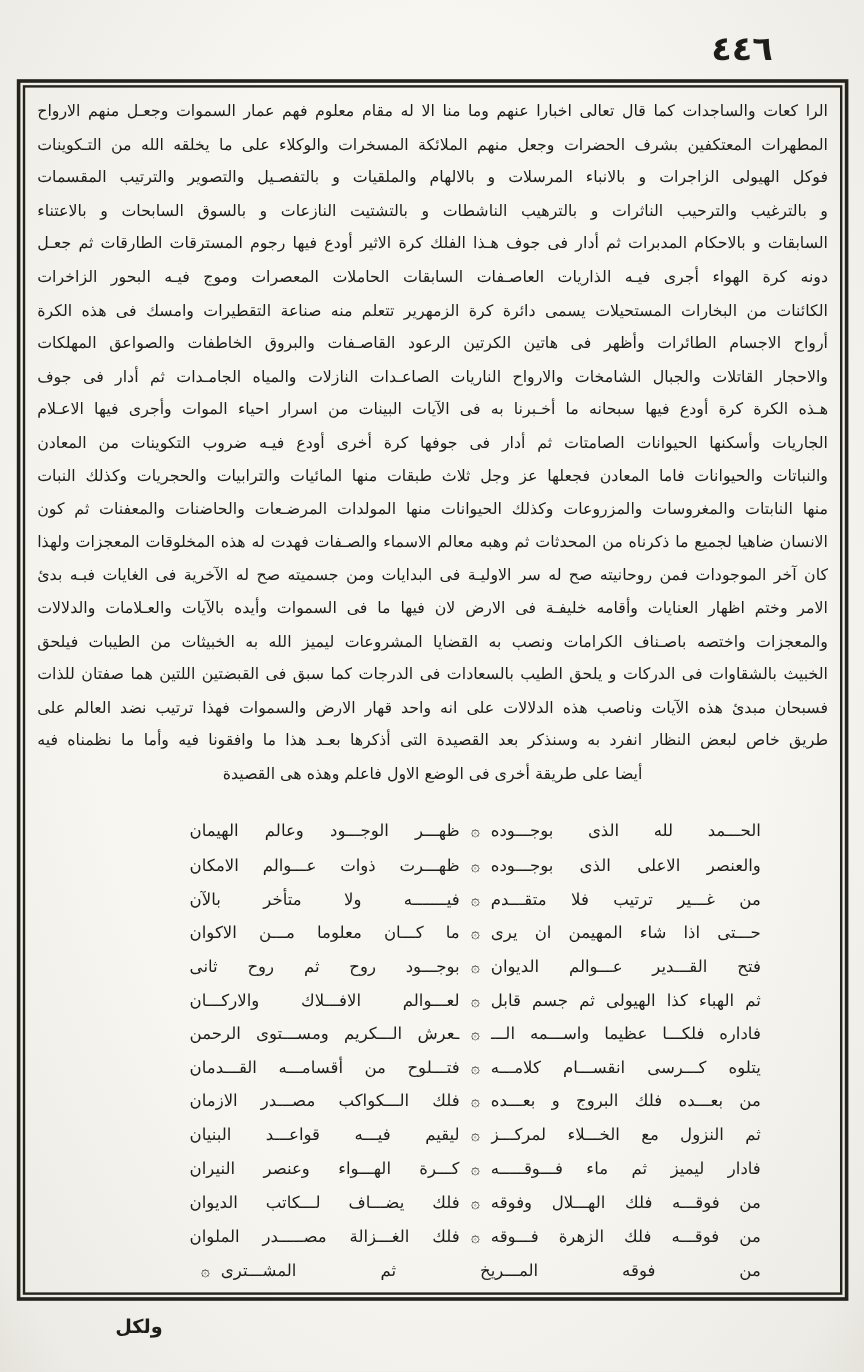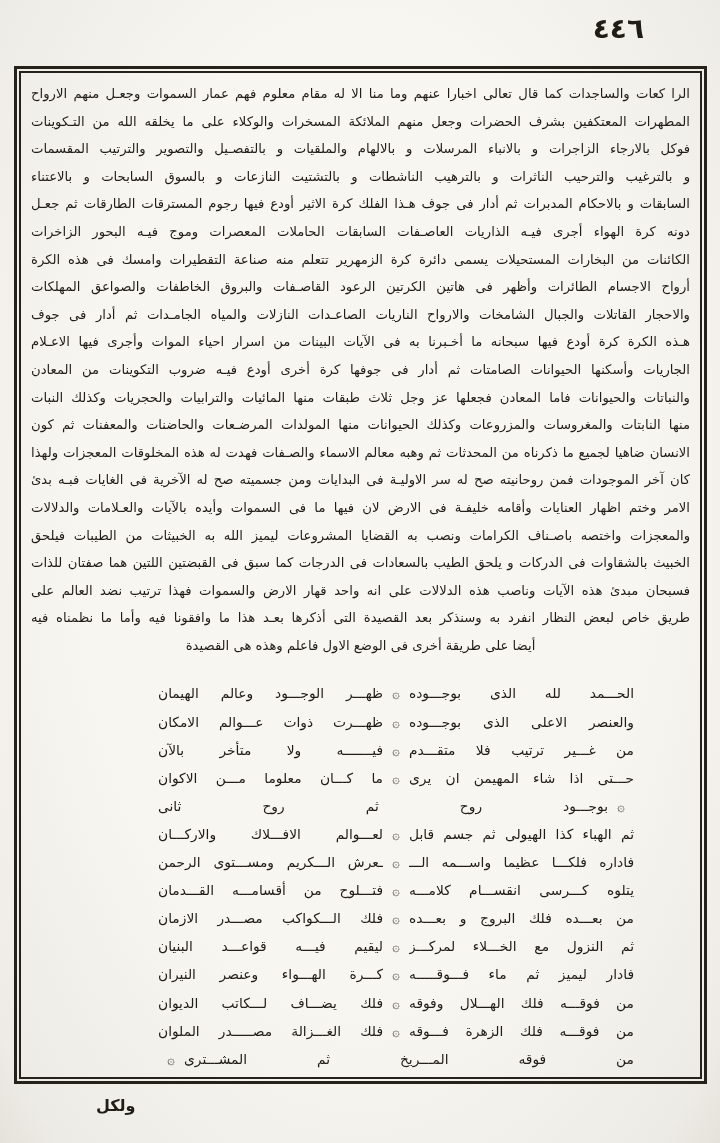--- a/index.html
+++ b/index.html
@@ -8,21 +8,21 @@
     background:#e9e7e1;
     font-family:"DejaVu Sans", sans-serif;
     color:#201d17;
     direction:rtl;
   }
   .page{
     position:absolute;inset:0;
     background:radial-gradient(ellipse at 50% 45%, #f8f6f1 55%, #edebe5 92%, #e4e2db 100%);
   }
   .page-number{
-    position:absolute;top:12px;right:76px;
+    position:absolute;top:24px;right:76px;
     font-size:28px;font-weight:bold;letter-spacing:1px;
   }
   .frame{
     position:absolute;top:66px;left:14px;right:13px;height:1012px;
     border:3px solid #25221b;
     background:transparent;
   }
   .frame-inner{
     position:absolute;inset:2px;
     border:2px solid #25221b;
@@ -66,21 +66,21 @@
 <div class="page">
 
   <div class="page-number">٤٤٦</div>
 
   <div class="frame">
     <div class="frame-inner">
 
       <div class="prose">
         <div class="prose-line">الرا كعات والساجدات كما قال تعالى اخبارا عنهم وما منا الا له مقام معلوم فهم عمار السموات وجعـل منهم الارواح</div>
         <div class="prose-line">المطهرات المعتكفين بشرف الحضرات وجعل منهم الملائكة المسخرات والوكلاء على ما يخلقه الله من التـكوينات</div>
-        <div class="prose-line">فوكل بالارجاء الزاجرات و بالانباء المرسلات و بالالهام والملقيات و بالتفصـيل والتصوير والترتيب المقسمات</div>
+        <div class="prose-line">فوكل الهيولى الزاجرات و بالانباء المرسلات و بالالهام والملقيات و بالتفصـيل والتصوير والترتيب المقسمات</div>
         <div class="prose-line">و بالترغيب والترحيب الناثرات و بالترهيب الناشطات و بالتشتيت النازعات و بالسوق السابحات و بالاعتناء</div>
         <div class="prose-line">السابقات و بالاحكام المدبرات ثم أدار فى جوف هـذا الفلك كرة الاثير أودع فيها رجوم المسترقات الطارقات ثم جعـل</div>
         <div class="prose-line">دونه كرة الهواء أجرى فيـه الذاريات العاصـفات السابقات الحاملات المعصرات وموج فيـه البحور الزاخرات</div>
         <div class="prose-line">الكائنات من البخارات المستحيلات يسمى دائرة كرة الزمهرير تتعلم منه صناعة التقطيرات وامسك فى هذه الكرة</div>
         <div class="prose-line">أرواح الاجسام الطائرات وأظهر فى هاتين الكرتين الرعود القاصـفات والبروق الخاطفات والصواعق المهلكات</div>
         <div class="prose-line">والاحجار القاتلات والجبال الشامخات والارواح الناريات الصاعـدات النازلات والمياه الجامـدات ثم أدار فى جوف</div>
         <div class="prose-line">هـذه الكرة كرة أودع فيها سبحانه ما أخـبرنا به فى الآيات البينات من اسرار احياء الموات وأجرى فيها الاعـلام</div>
         <div class="prose-line">الجاريات وأسكنها الحيوانات الصامتات ثم أدار فى جوفها كرة أخرى أودع فيـه ضروب التكوينات من المعادن</div>
         <div class="prose-line">والنباتات والحيوانات فاما المعادن فجعلها عز وجل ثلاث طبقات منها المائيات والترابيات والحجريات وكذلك النبات</div>
         <div class="prose-line">منها النابتات والمغروسات والمزروعات وكذلك الحيوانات منها المولدات المرضـعات والحاضنات والمعفنات ثم كون</div>
@@ -109,20 +109,21 @@
           <span class="hemistich">من غـــير ترتيب فلا متقـــدم</span>
           <span class="verse-sep">۞</span>
           <span class="hemistich">فيـــــــه ولا متأخر بالآن</span>
         </div>
         <div class="verse">
           <span class="hemistich">حـــتى اذا شاء المهيمن ان يرى</span>
           <span class="verse-sep">۞</span>
           <span class="hemistich">ما كـــان معلوما مـــن الاكوان</span>
         </div>
         <div class="verse">
+          <span class="hemistich">فتح القـــدير عـــوالم الديوان</span>
           <span class="verse-sep">۞</span>
           <span class="hemistich">بوجـــود روح ثم روح ثانى</span>
         </div>
         <div class="verse">
           <span class="hemistich">ثم الهباء كذا الهيولى ثم جسم قابل</span>
           <span class="verse-sep">۞</span>
           <span class="hemistich">لعـــوالم الافـــلاك والاركـــان</span>
         </div>
         <div class="verse">
           <span class="hemistich">فاداره فلكـــا عظيما واســـمه الـــ</span>

